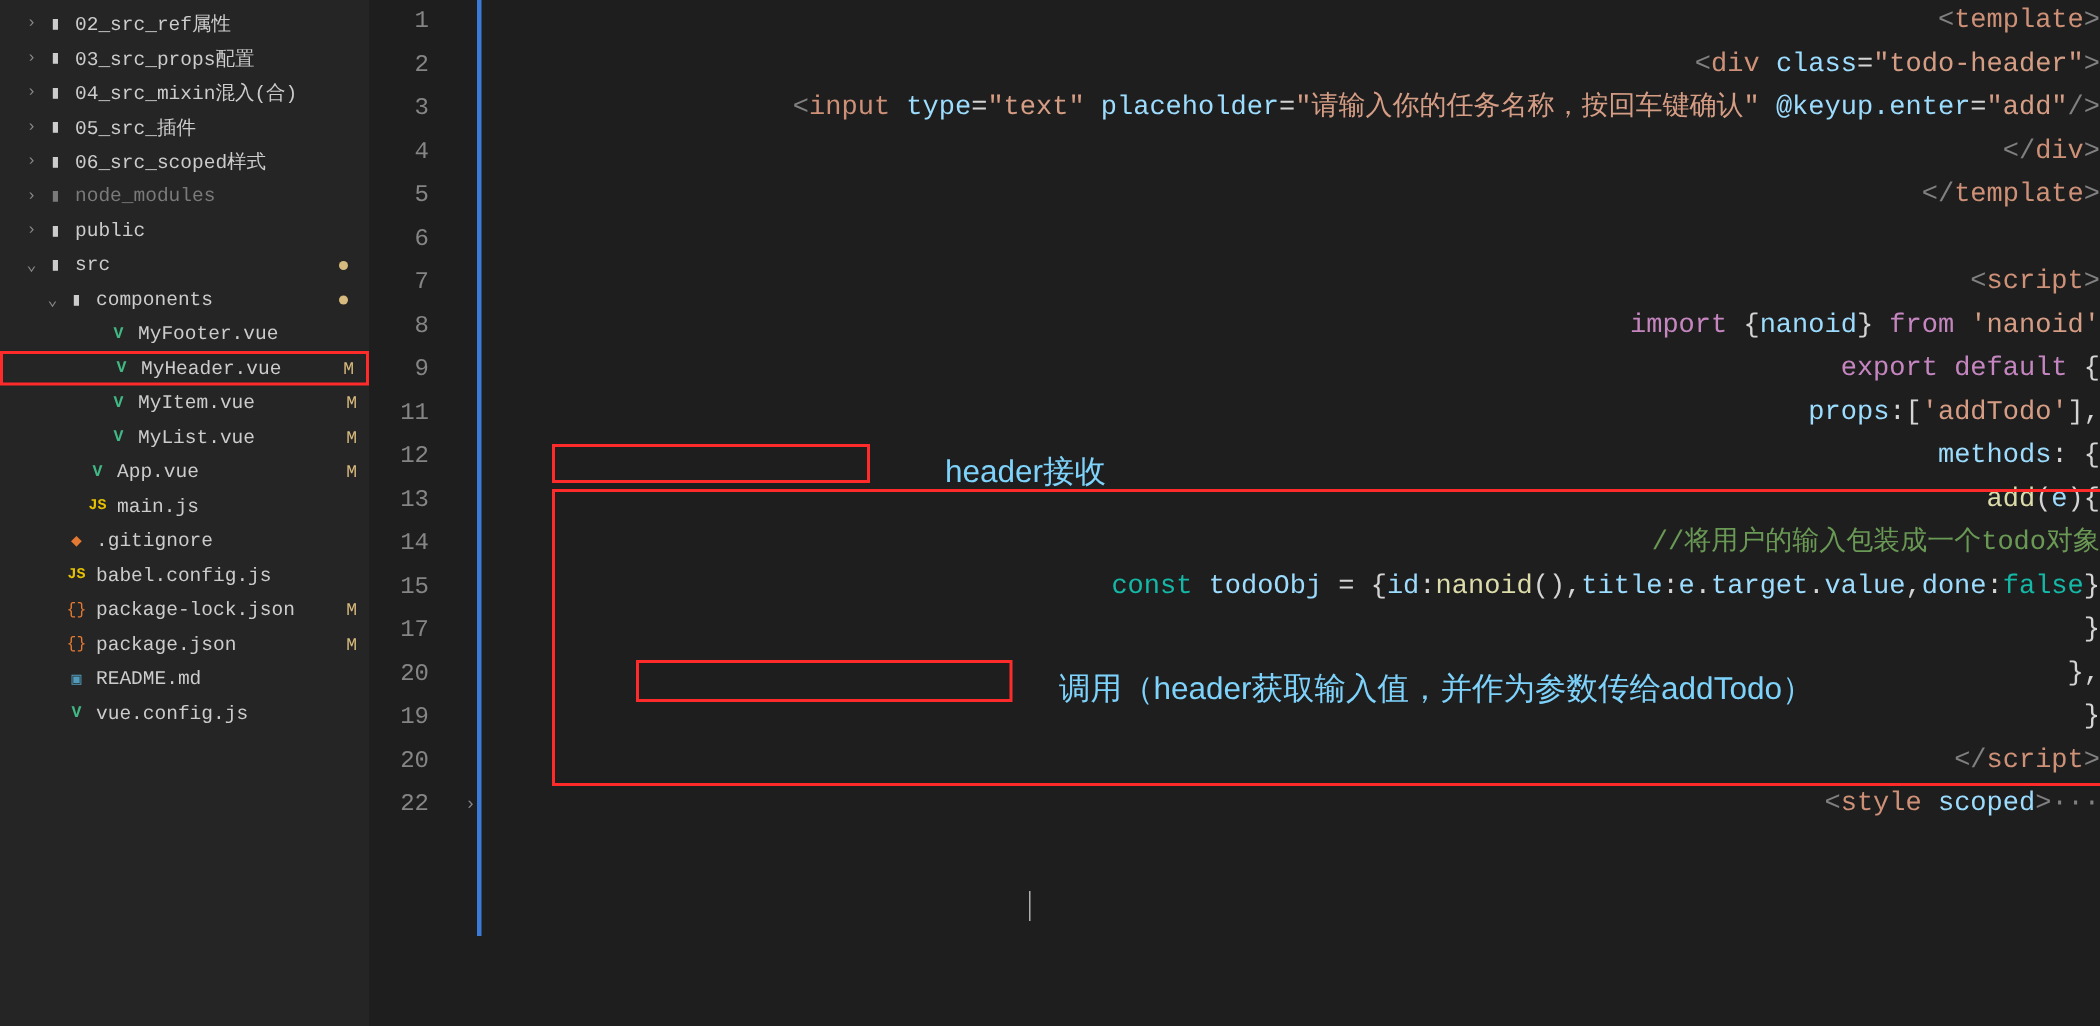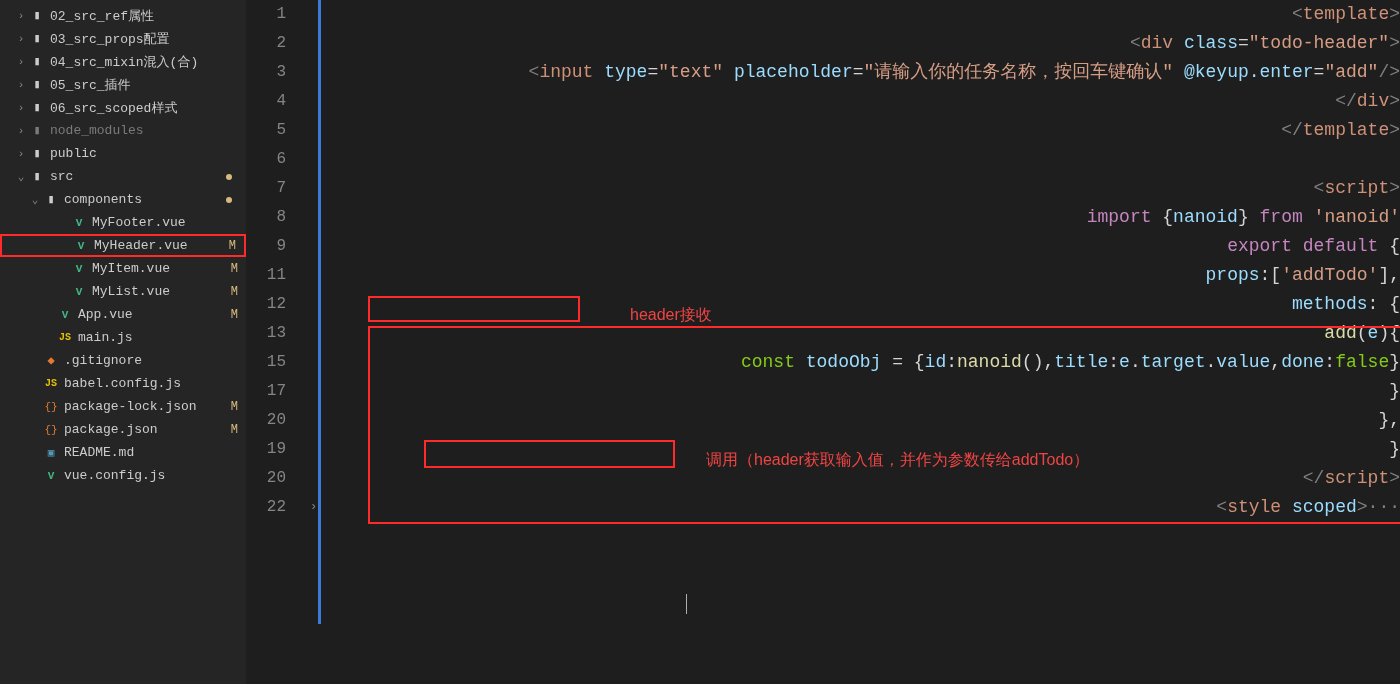--- a/index.html
+++ b/index.html
@@ -99,37 +99,37 @@
     bottom: 60px;
     width: 3px;
     background: #3a7ad9;
   }
 
   
   .c-tag { color: #ce9178; }
   .c-br { color: #808080; }
   .c-attr { color: #9cdcfe; }
   .c-str { color: #d69d85; }
-  .c-kw { color: #84cc16; }
+  .c-kw { color: #14b8a6; }
   .c-kw2 { color: #c586c0; }
   .c-fn { color: #dcdcaa; }
   .c-id { color: #9cdcfe; }
   .c-pl { color: #d4d4d4; }
   .c-cm { color: #6a9955; }
   .c-pu { color: #d4d4d4; }
 
   .annotation-box {
     position: absolute;
     border: 2px solid #ff2a2a;
     pointer-events: none;
   }
   .annotation-text {
     position: absolute;
-    color: #ef4444;
-    font-size: 16px;
+    color: #7dd3fc;
+    font-size: 21px;
     font-family: "Microsoft YaHei", sans-serif;
   }
   .fold-chevron {
     color: #858585;
     font-size: 12px;
     display: inline-block;
     width: 14px;
   }
   .code-cursor {
     display: inline-block;
@@ -328,20 +328,24 @@
       </div>
       <div class="code-line">
         <span class="line-num">12</span>
         <span class="code-content">    <span class="c-id">methods</span><span class="c-pu">: {</span></span>
       </div>
       <div class="code-line">
         <span class="line-num">13</span>
         <span class="code-content">      <span class="c-fn">add</span><span class="c-pu">(</span><span class="c-id">e</span><span class="c-pu">){</span></span>
       </div>
       <div class="code-line">
+        <span class="line-num">14</span>
+        <span class="code-content">        <span class="c-cm">//将用户的输入包装成一个todo对象</span></span>
+      </div>
+      <div class="code-line">
         <span class="line-num">15</span>
         <span class="code-content">        <span class="c-kw">const</span> <span class="c-id">todoObj</span> <span class="c-pu">= {</span><span class="c-id">id</span><span class="c-pu">:</span><span class="c-fn">nanoid</span><span class="c-pu">(),</span><span class="c-id">title</span><span class="c-pu">:</span><span class="c-id">e</span><span class="c-pu">.</span><span class="c-id">target</span><span class="c-pu">.</span><span class="c-id">value</span><span class="c-pu">,</span><span class="c-id">done</span><span class="c-pu">:</span><span class="c-kw">false</span><span class="c-pu">}</span></span>
       </div>
       <div class="code-line">
         <span class="line-num">17</span>
         <span class="code-content">      <span class="c-pu">}</span></span>
       </div>
       <div class="code-line">
         <span class="line-num">20</span>
         <span class="code-content">    <span class="c-pu">},</span></span>

